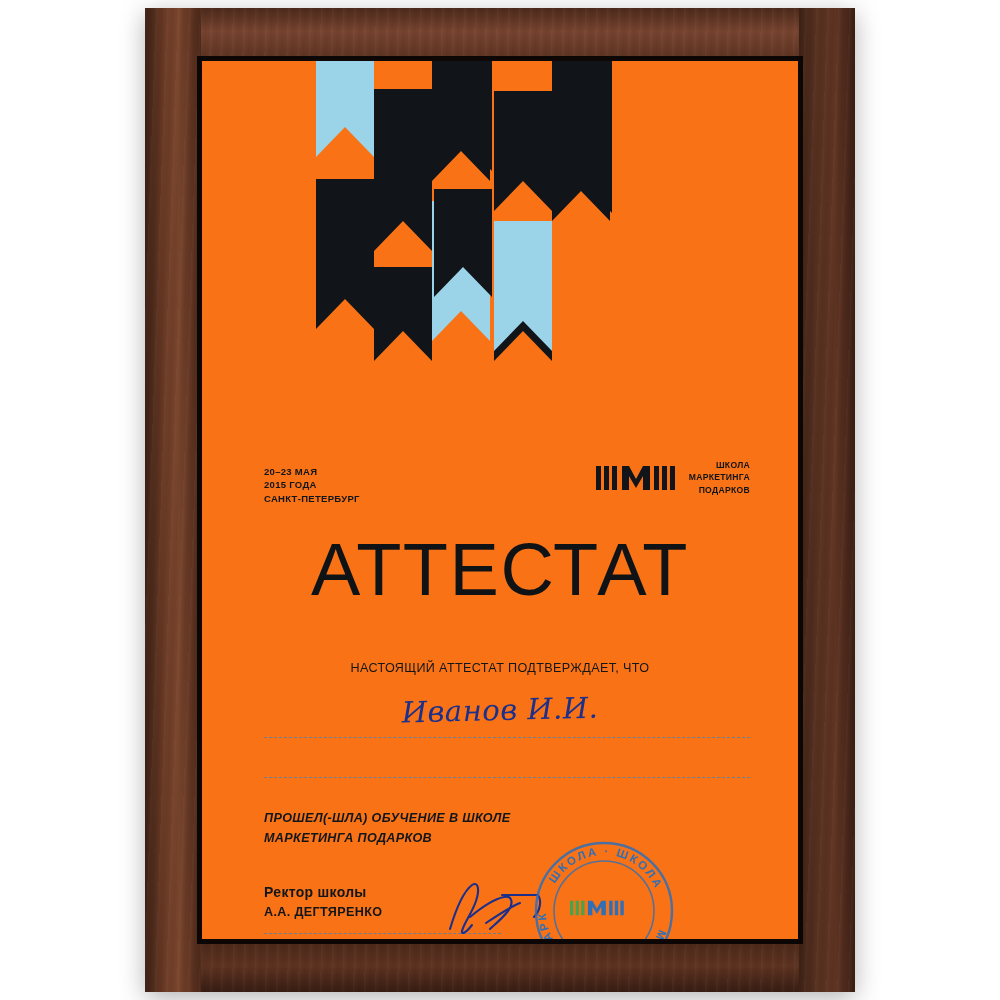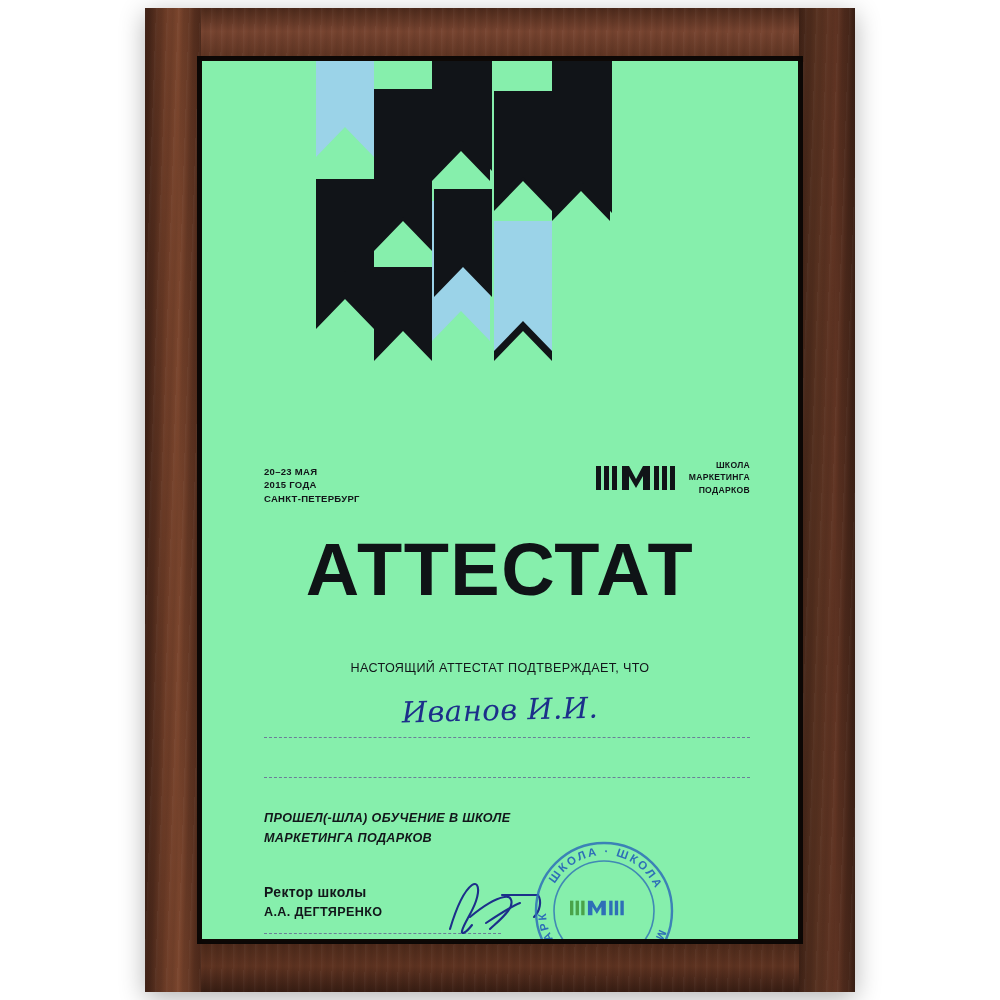--- a/index.html
+++ b/index.html
@@ -65,21 +65,21 @@
     background: #100a07;
   }
 
   
   #paper {
     position: absolute;
     left: 57px;
     top: 53px;
     width: 596px;
     height: 878px;
-    background: #86efac;
+    background: #f97316;
     overflow: hidden;
   }
 
   
   #chevrons {
     position: absolute;
     left: 0; top: 0;
     width: 596px;
     height: 400px;
   }
@@ -118,21 +118,21 @@
     text-align: right;
   }
 
   
   #title {
     position: absolute;
     left: 0; right: 0;
     top: 472px;
     text-align: center;
     font-size: 74px;
-    font-weight: bold;
+    font-weight: normal;
     letter-spacing: 1.5px;
     color: #0f1316;
     line-height: 1;
   }
 
   
   #confirm-line {
     position: absolute;
     left: 0; right: 0;
     top: 600px;

